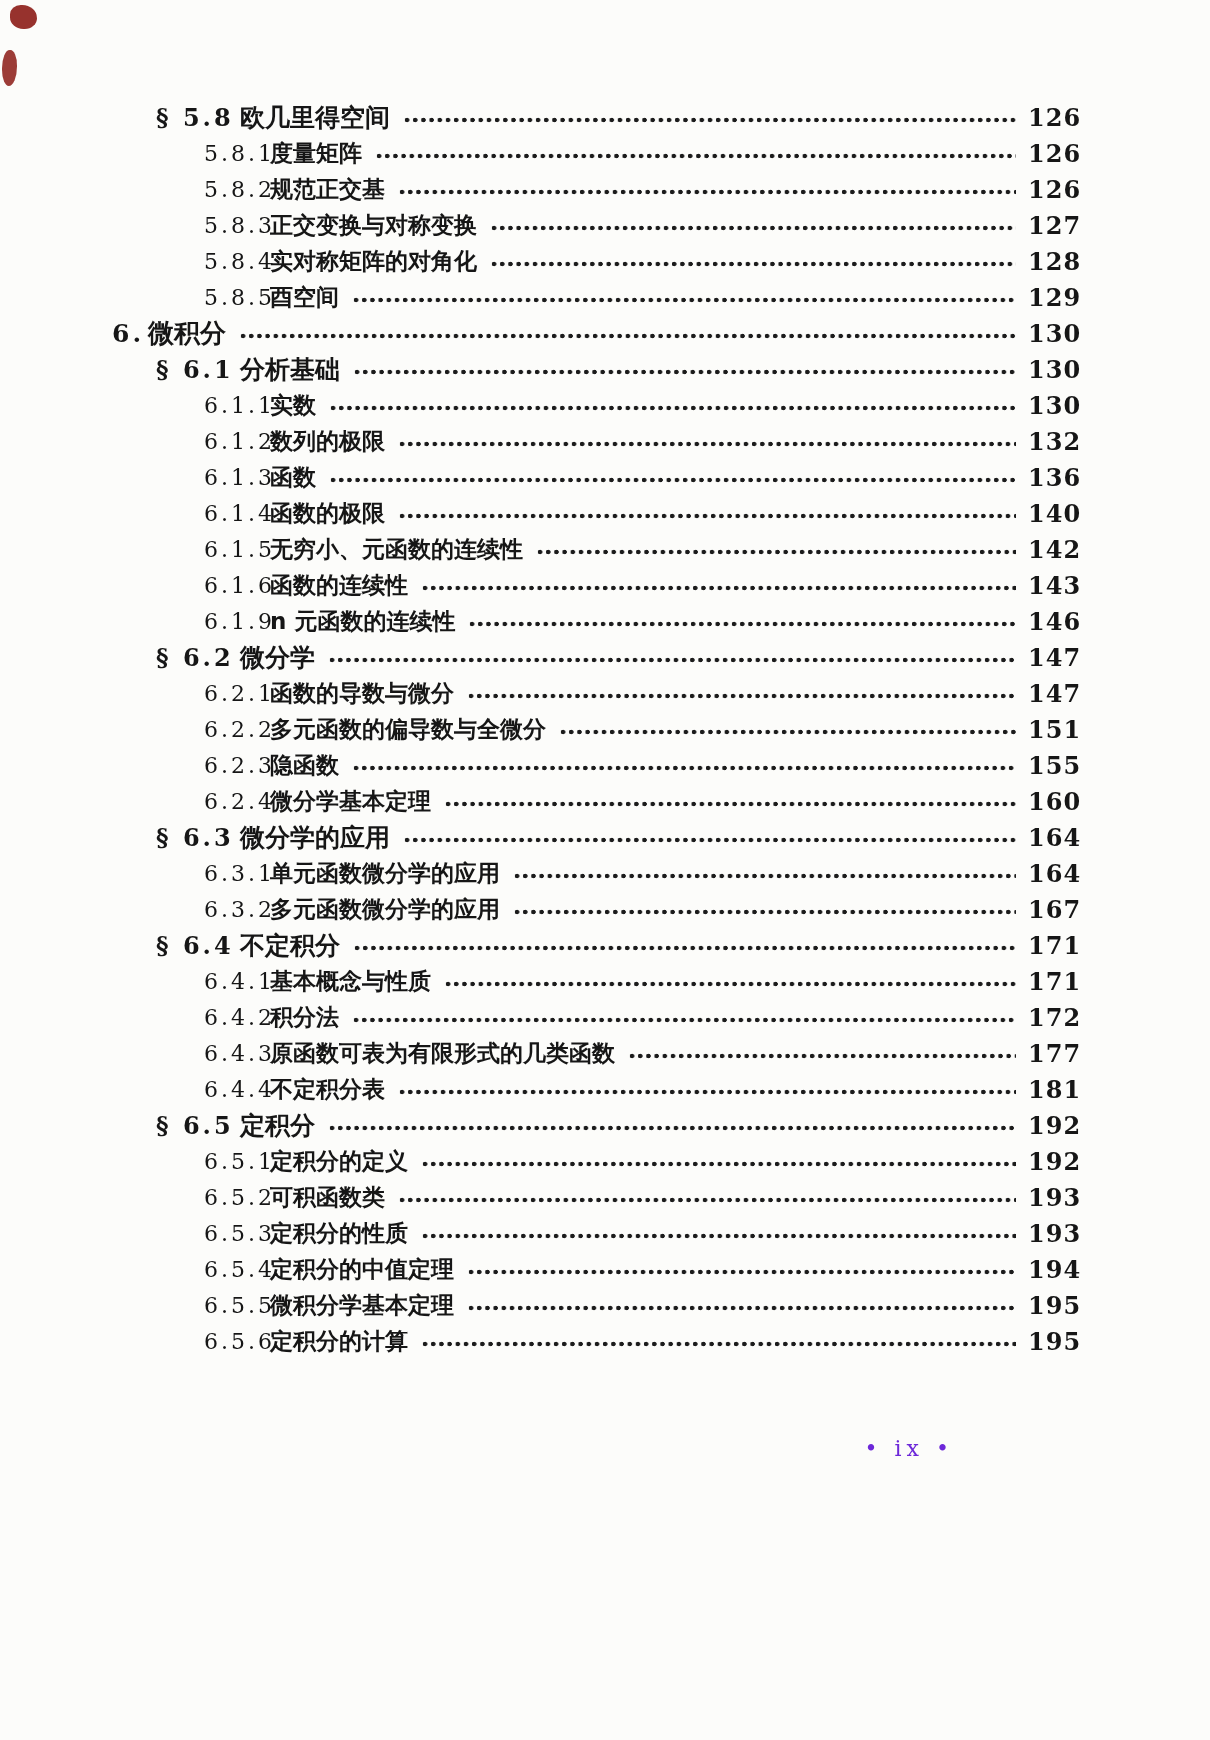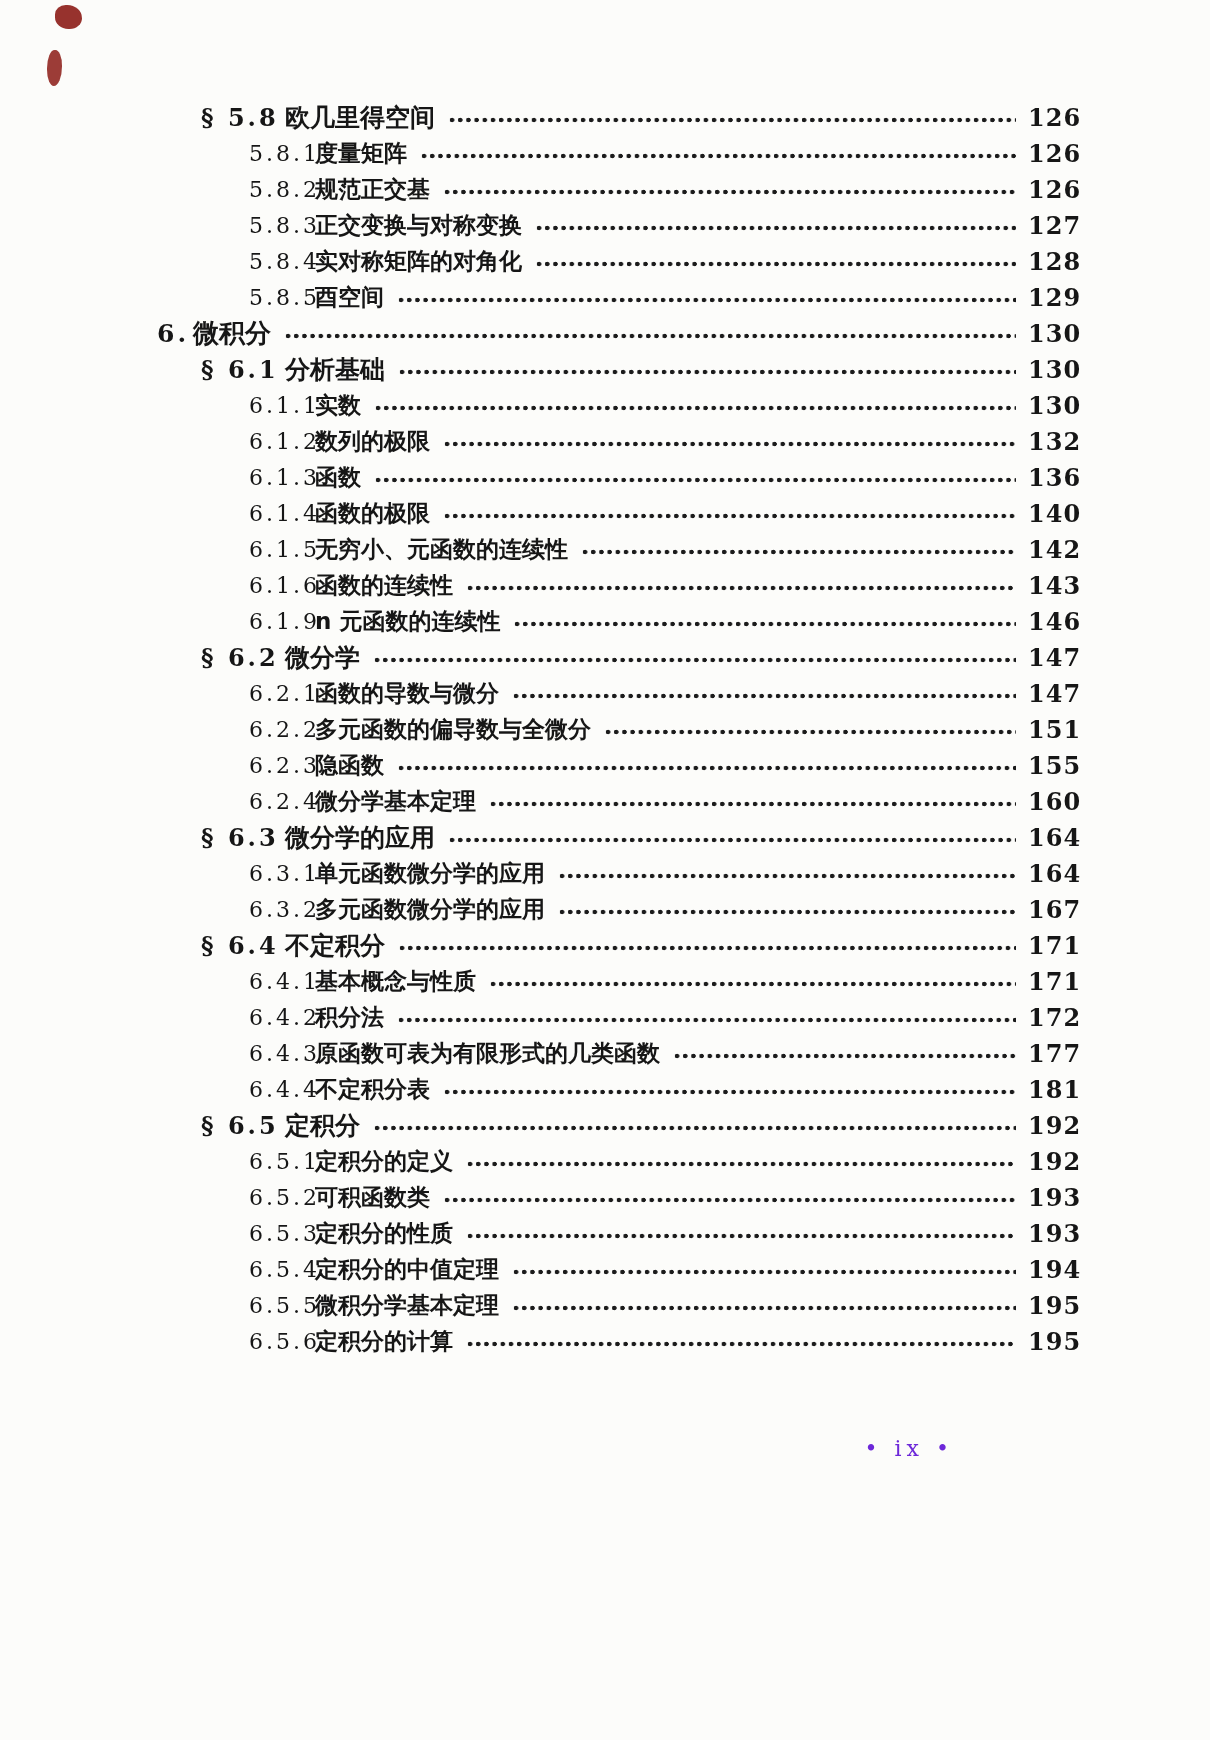--- a/index.html
+++ b/index.html
@@ -4,21 +4,21 @@
 <style>
   html,body { margin:0; padding:0; }
   body {
     width:1210px; height:1740px;
     background:#fcfcfa;
     font-family:"DejaVu Sans","Liberation Sans",sans-serif;
     color:#161616;
     position:relative;
     overflow:hidden;
   }
-  .page { position:absolute; inset:0;margin-left:45px; }
+  .page { position:absolute; inset:0; }
 
   
   .mark1 { position:absolute; left:10px; top:5px;  width:27px; height:24px;
            background:#8e211b; border-radius:42% 58% 48% 52%; opacity:.92; }
   .mark2 { position:absolute; left:2px;  top:50px; width:15px; height:36px;
            background:#8e211b; border-radius:52% 44% 56% 46%; opacity:.88; }
 
   .toc { position:absolute; top:99px; left:0; right:122px; }
 
   .row { display:flex; align-items:center; height:36px; }

